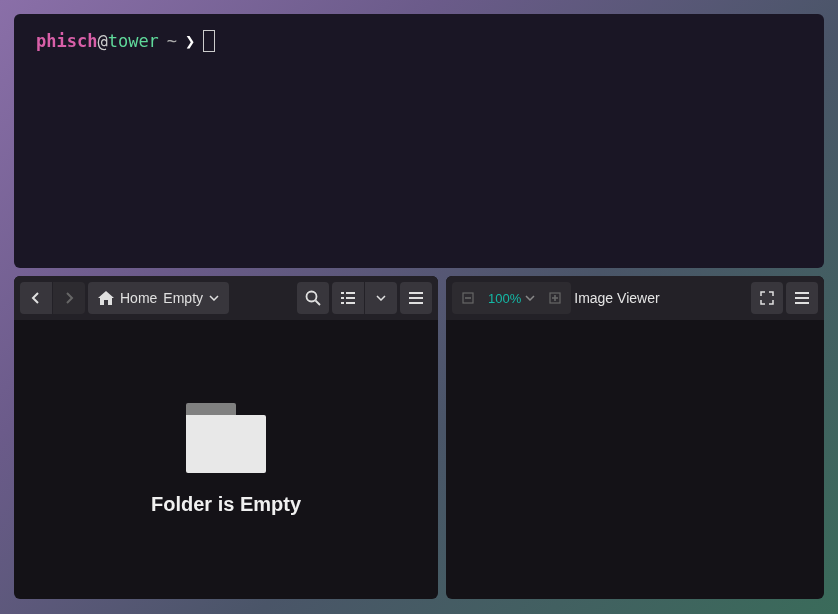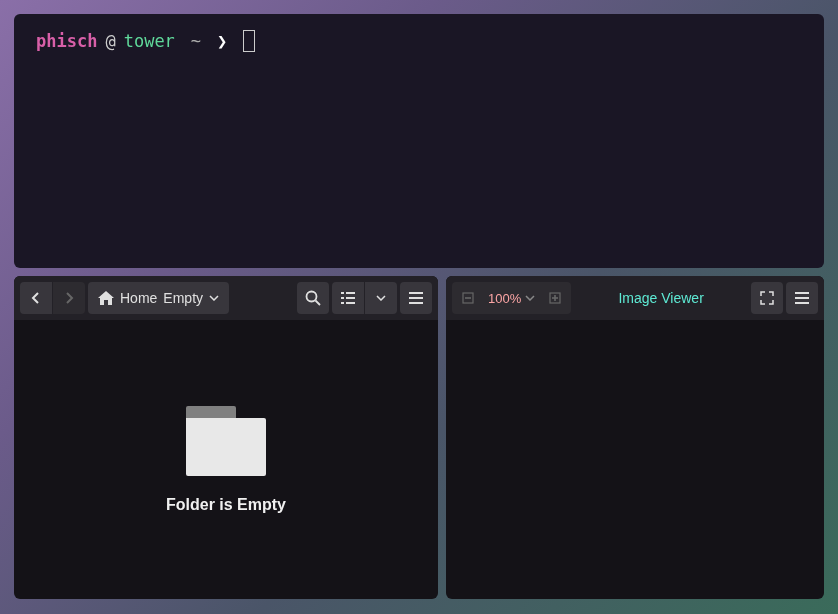--- a/index.html
+++ b/index.html
@@ -14,21 +14,21 @@
     .terminal {
       background: #1a1625;
       border-radius: 6px;
       width: 100%;
       height: 254px;
       padding: 16px 22px;
       font-family: "Consolas", "Monaco", monospace;
       font-size: 17px;
       margin-bottom: 8px;
     }
-    .prompt-line { display: flex; align-items: center; gap: 8px; }
+    .prompt-line { display: flex; align-items: center; gap: 0; }
     .prompt-user { color: #d85fa8; font-weight: bold; }
     .prompt-at { color: #cccccc; }
     .prompt-host { color: #5fd89a; font-weight: normal; }
     .prompt-path { color: #aaaaaa; margin-left: 8px; }
     .prompt-arrow { color: #ffffff; margin-left: 8px; margin-right: 8px; font-weight: bold; }
     .cursor {
       display: inline-block;
       width: 12px;
       height: 22px;
       border: 1.5px solid #ccc;
@@ -106,39 +106,39 @@
     }
     .folder-front {
       position: absolute;
       background: #e8e8e8;
       width: 80px;
       height: 58px;
       bottom: 0;
       border-radius: 0 2px 2px 2px;
     }
     .empty-text {
-      font-size: 16px;
+      font-size: 20px;
       font-weight: bold;
       color: #f0f0f0;
     }
     .iv-title {
       flex: 1;
-      text-align: center;
-      color: #5eead4;
+      text-align: left;
+      color: #e5e5e5;
       font-size: 14px;
     }
     .zoom-group {
       display: flex;
       align-items: center;
       background: #2d2b30;
       border-radius: 4px;
       height: 32px;
     }
     .zoom-val {
-      color: #fca5a5;
+      color: #14b8a6;
       font-size: 13px;
       padding: 0 4px;
       display: flex;
       align-items: center;
       gap: 4px;
     }
     svg { display: block; }
   </style>
 </head>
 <body>

